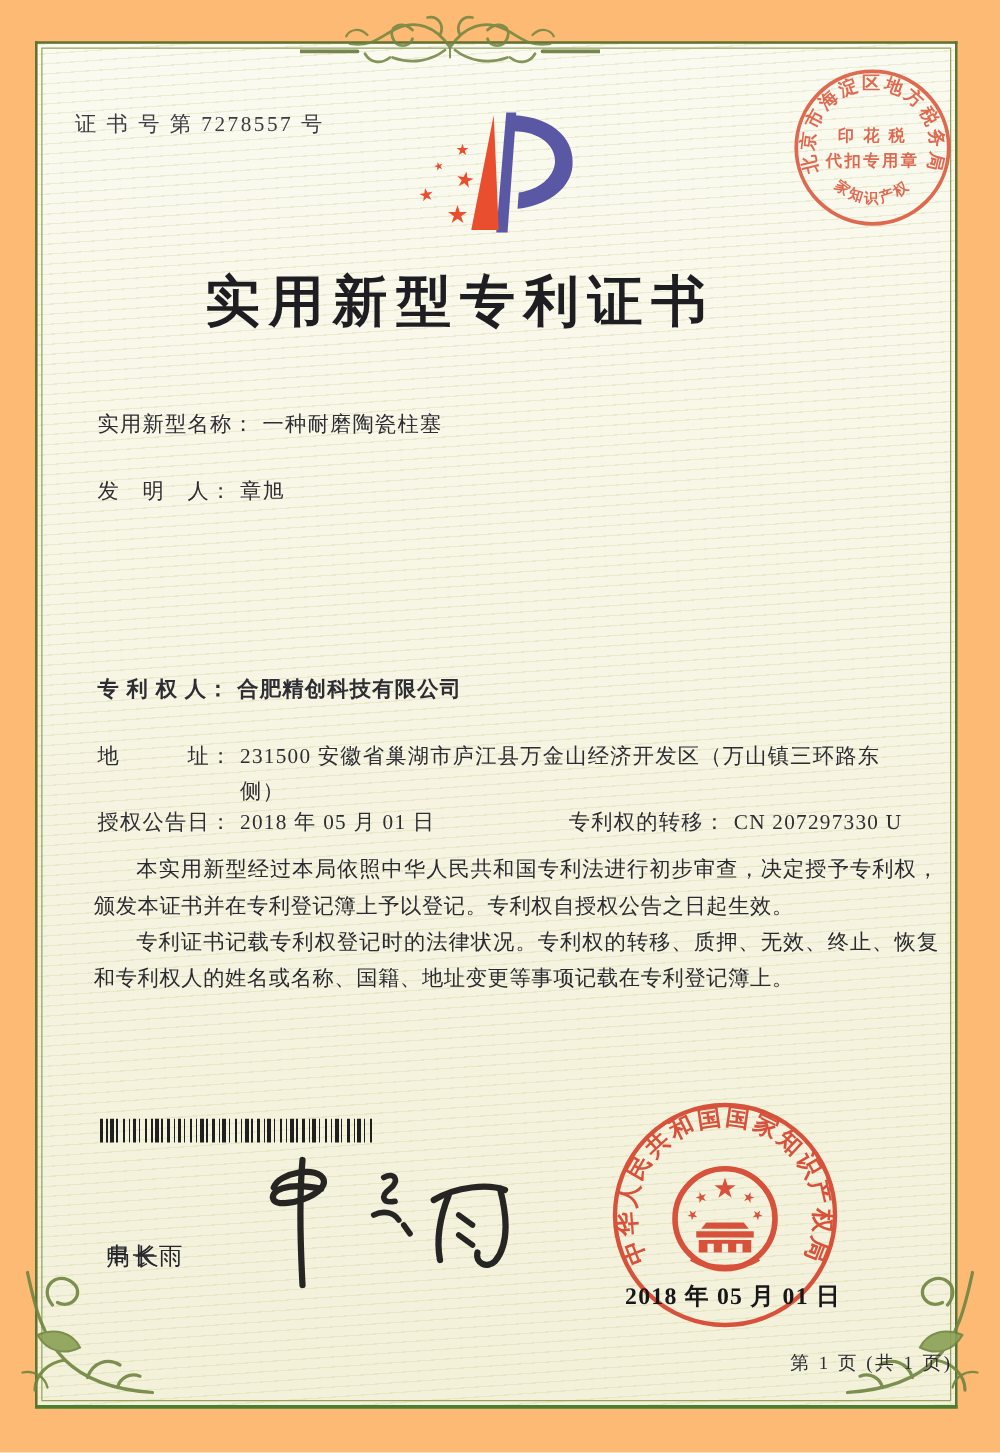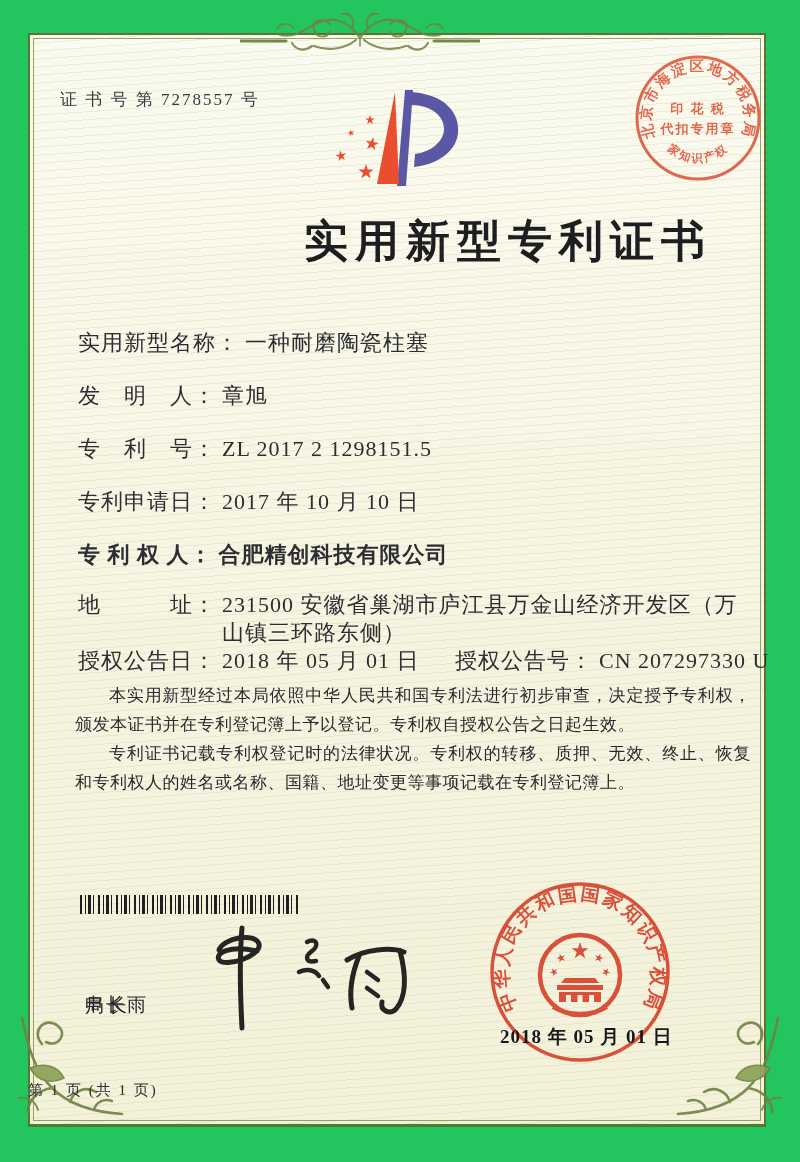--- a/index.html
+++ b/index.html
@@ -1,53 +1,53 @@
 <!DOCTYPE html>
 <html><head>
 <meta charset="utf-8">
 <style>
   html,body{margin:0;padding:0;background:#ffffff;}
   #page{
     position:relative;width:800px;height:1162px;overflow:hidden;
-    background:#22c55e;
+    background:#fdba74;
     font-family:"Liberation Serif","DejaVu Serif",serif;
     color:#2d2d33;
   }
   
   .frame{
     position:absolute;left:28px;top:33px;width:734px;height:1089px;
     border:2px solid #5e7434;border-bottom:3px solid #4b7d33;
     background:
       repeating-linear-gradient(176deg, rgba(198,209,150,0.30) 0 1px, rgba(255,255,255,0) 1px 8px),
       linear-gradient(180deg,#fbfaf0 0%,#f7f5e3 45%,#f3f1da 100%);
   }
   .frame::before{
     content:"";position:absolute;inset:3px;border:1px solid #93a35e;pointer-events:none;
   }
   .abs{position:absolute;}
   .cert-no{left:60px;top:88px;font-size:17px;letter-spacing:2px;color:#3b3b44;}
-  .title{left:0;top:212px;width:712px;text-align:right;font-size:44px;font-weight:700;
-         letter-spacing:7px;color:#1e1e22;}
-  .row{left:78px;font-size:22px;letter-spacing:1px;white-space:nowrap;}
+  .title{left:0;top:212px;width:712px;text-align:center;font-size:44px;font-weight:700;
+         letter-spacing:7px;color:#1e1e22;padding-left:12px;}
+  .row{left:78px;font-size:17px;letter-spacing:1px;white-space:nowrap;}
   .row .lbl{display:inline-block;}
   .row .val{margin-left:6px;}
   .addr-val{display:inline-block;vertical-align:top;white-space:normal;width:528px;line-height:28px;margin-left:6px;font-family:Liberation Serif, serif;}
   .grant-no{position:absolute;left:377px;top:0;white-space:nowrap;}
   .paras{left:75px;top:681px;width:676px;font-size:17px;line-height:29px;text-align:justify;}
   .paras p{margin:0;text-indent:2em;letter-spacing:0.5px;color:#2a2a30;}
   .barcode{
     left:80px;top:895px;width:220px;height:19px;
     background:
       repeating-linear-gradient(90deg,#1f1f1f 0 2px,transparent 2px 5px,#1f1f1f 5px 6px,
         transparent 6px 8px,#1f1f1f 8px 11px,transparent 11px 13px,#1f1f1f 13px 14px,transparent 14px 18px);
   }
   .signer-role{left:85px;top:993px;font-size:19px;letter-spacing:4px;color:#26262c;}
   .signer-name{left:85px;top:992px;font-size:19px;letter-spacing:2px;color:#26262c;}
   .seal-date{left:500px;top:1024px;font-size:19px;letter-spacing:1px;color:#17171a;z-index:6;font-weight:600;}
-  .footer{left:28px;top:1081px;width:734px;text-align:left;font-size:15px;letter-spacing:2px;color:#2c2c32;}
+  .footer{left:28px;top:1081px;width:734px;text-align:right;font-size:15px;letter-spacing:2px;color:#2c2c32;}
   svg{display:block;}
   .stamp-center{font-size:13px;letter-spacing:2px;fill:#dd5a40;font-weight:600;}
 </style>
 </head>
 <body>
 
 <div id="page">
 
   <div class="frame"></div>
 
@@ -126,36 +126,30 @@
   </svg>
 
   <div class="abs title">实用新型专利证书</div>
 
   <div class="abs row" style="top:328px;">
     <span class="lbl">实用新型名称：</span><span class="val">一种耐磨陶瓷柱塞</span>
   </div>
   <div class="abs row" style="top:381px;">
     <span class="lbl">发　明　人：</span><span class="val">章旭</span>
   </div>
-  <div class="abs row" style="top:434px;">
-    <span class="lbl">专　利　号：</span><span class="val">ZL 2017 2 1298151.5</span>
-  </div>
-  <div class="abs row" style="top:487px;">
-    <span class="lbl">专利申请日：</span><span class="val">2017 年 10 月 10 日</span>
-  </div>
   <div class="abs row" style="top:540px;font-weight:bold;">
     <span class="lbl">专 利 权 人：</span><span class="val">合肥精创科技有限公司</span>
   </div>
   <div class="abs row" style="top:591px;">
     <span class="lbl" style="vertical-align:top;line-height:28px;font-family:Liberation Serif, serif;">地　　　址：</span><span class="addr-val">231500 安徽省巢湖市庐江县万金山经济开发区（万山镇三环路东侧）</span>
   </div>
   <div class="abs row" style="top:646px;">
     <span class="lbl">授权公告日：</span><span class="val">2018 年 05 月 01 日</span>
     <span class="grant-no">
-      <span class="lbl">授权公告号：</span><span class="val">CN 207297330 U</span>
+      <span class="lbl">专利权的转移：</span><span class="val">CN 207297330 U</span>
     </span>
   </div>
 
   <div class="abs paras">
     <p>本实用新型经过本局依照中华人民共和国专利法进行初步审查，决定授予专利权，颁发本证书并在专利登记簿上予以登记。专利权自授权公告之日起生效。</p>
     <p>专利证书记载专利权登记时的法律状况。专利权的转移、质押、无效、终止、恢复和专利权人的姓名或名称、国籍、地址变更等事项记载在专利登记簿上。</p>
   </div>
 
   <div class="abs barcode"></div>
 

